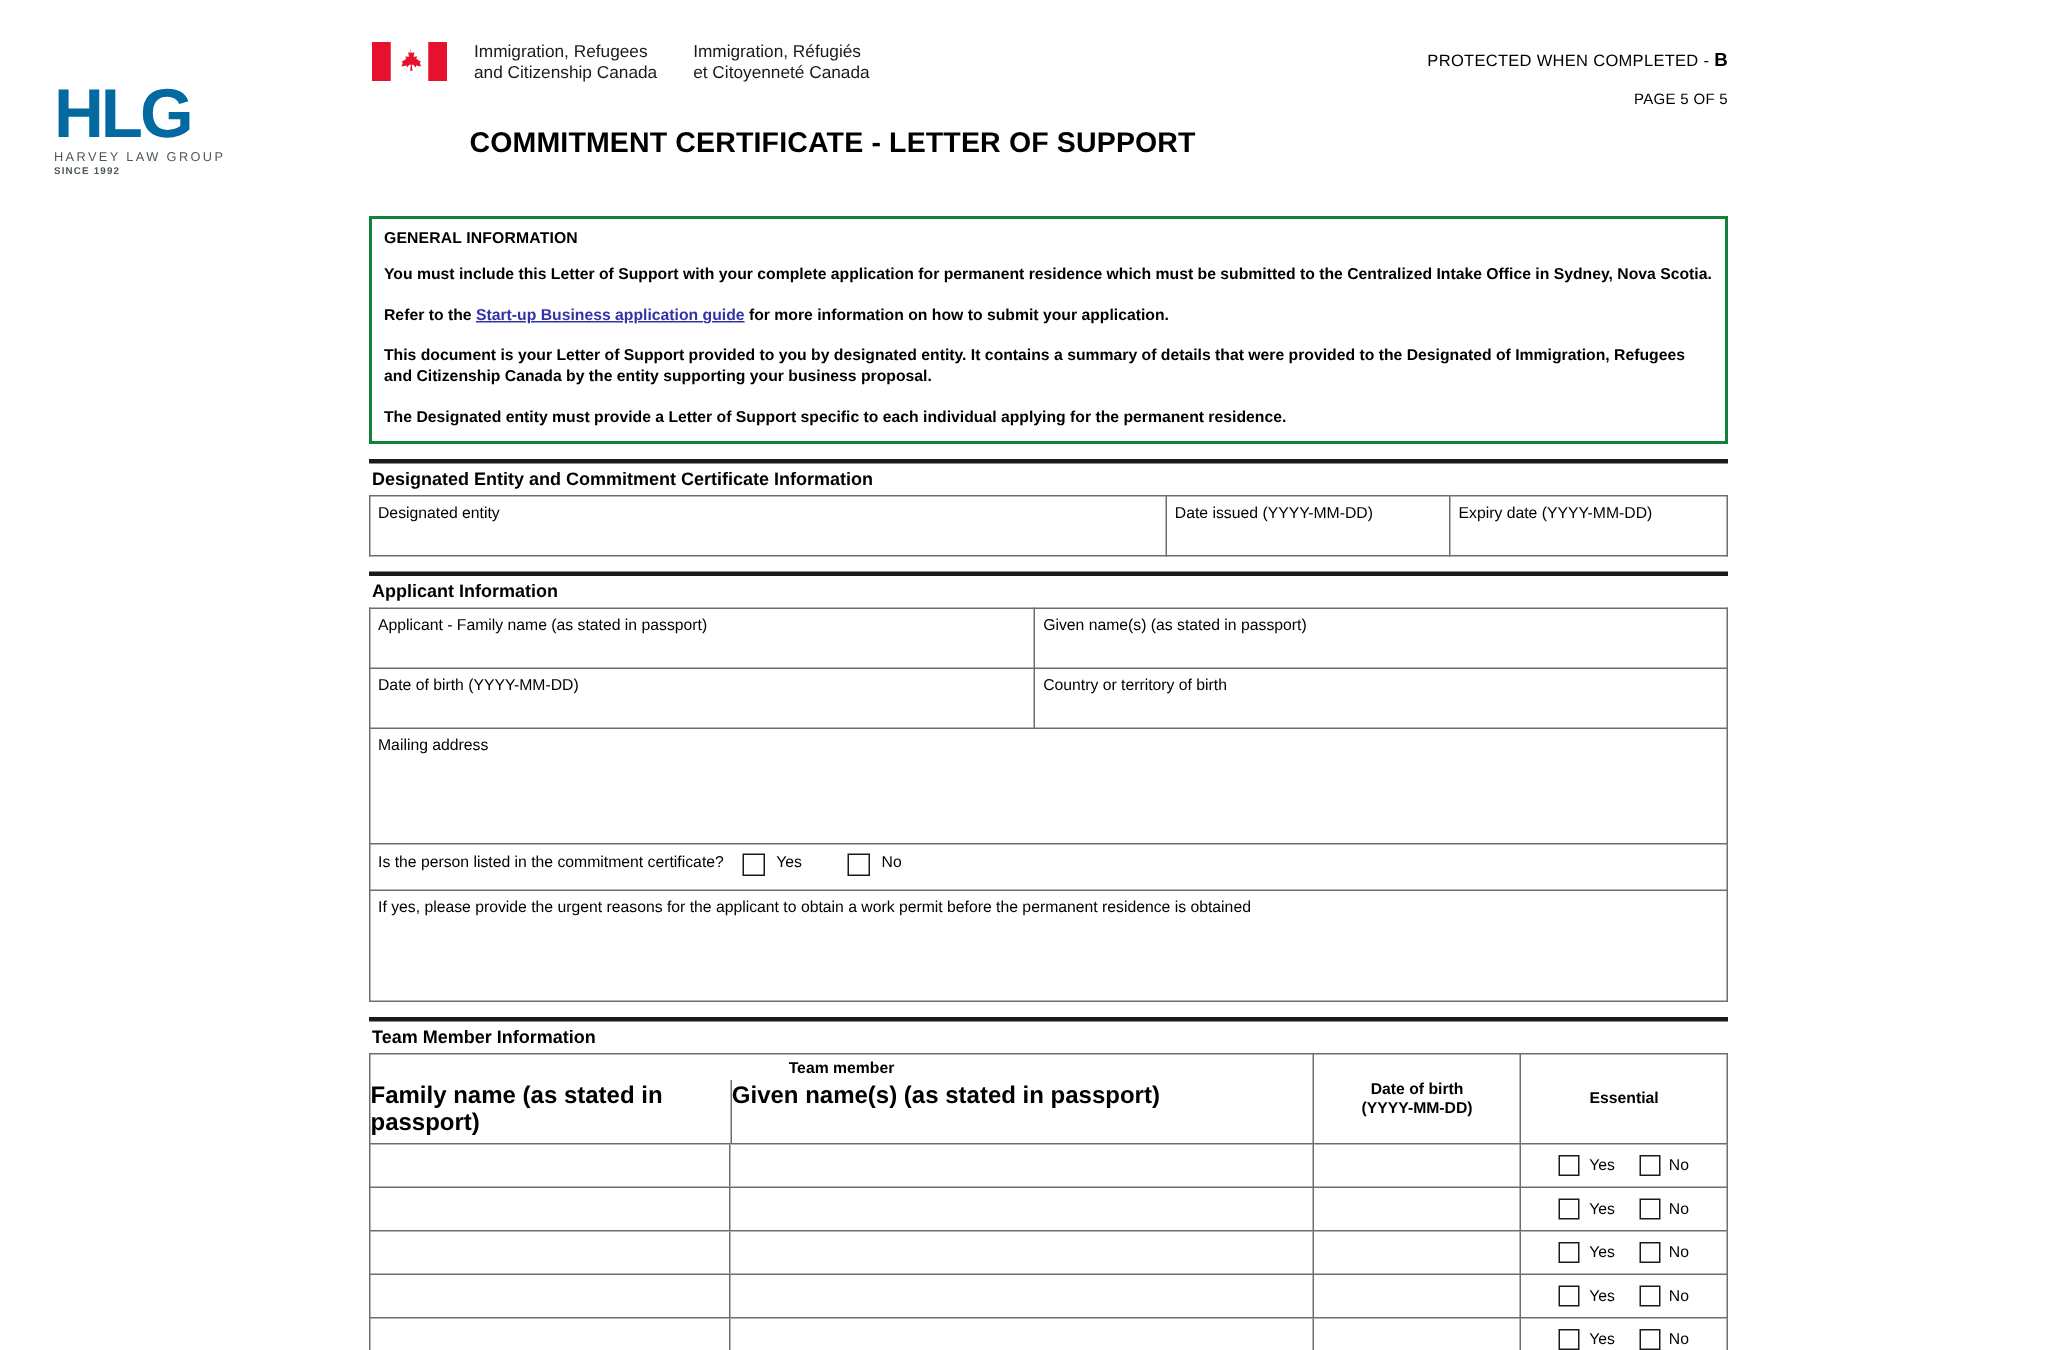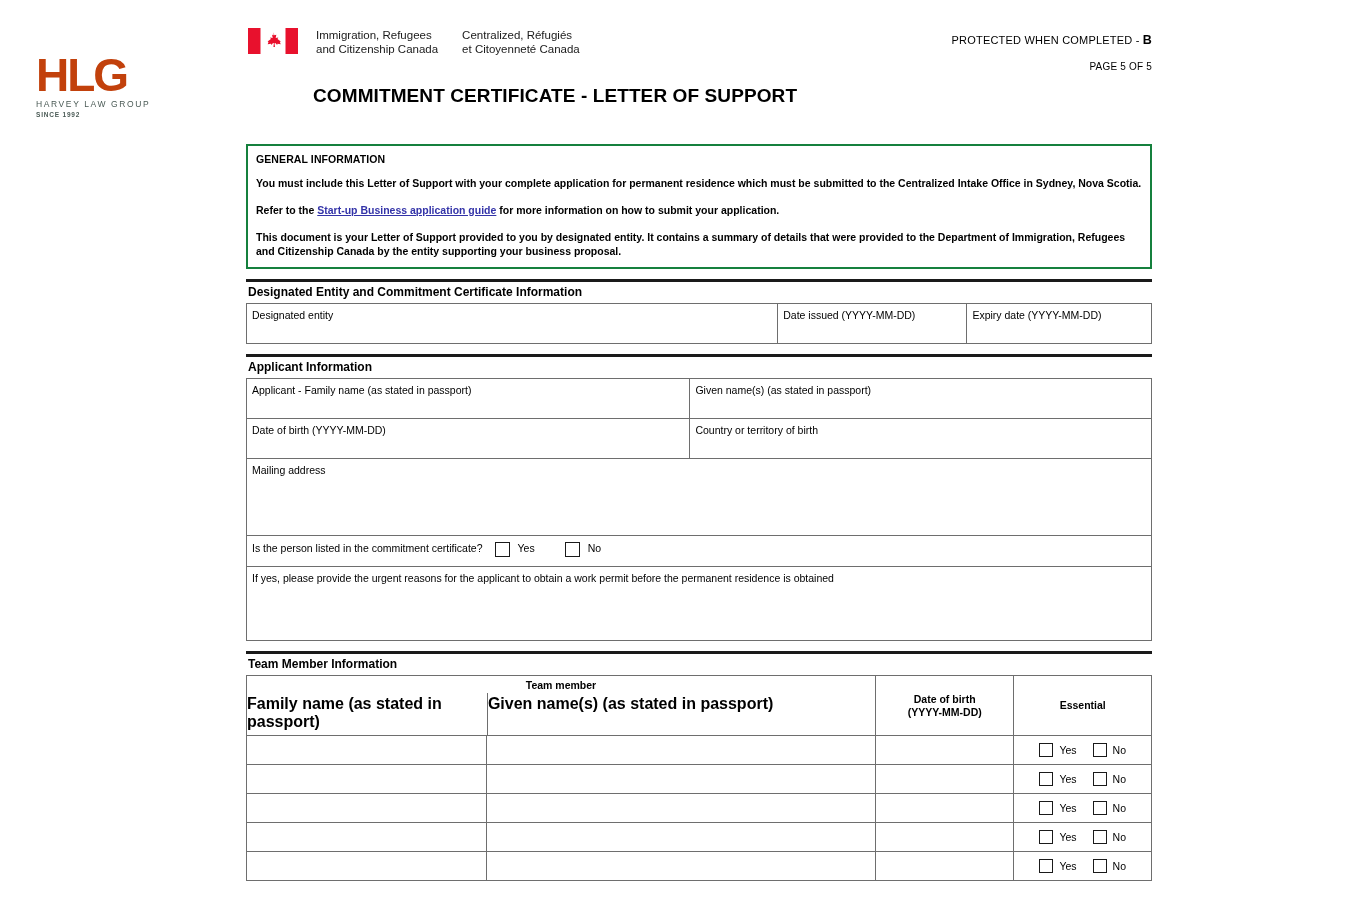--- a/index.html
+++ b/index.html
@@ -22,21 +22,21 @@
     left: 36px;
     top: 52px;
     width: 126px;
     height: 66px;
   }
   #hlg-logo .hlg-mark {
     font-family: "Liberation Sans", sans-serif;
     font-weight: bold;
     font-size: 46px;
     letter-spacing: -2px;
-    color: #c2410c;
+    color: #0369a1;
     line-height: 46px;
     height: 46px;
   }
   #hlg-logo .hlg-name {
     font-size: 8.5px;
     letter-spacing: 1.6px;
     color: #4a5a55;
     margin-top: 1px;
   }
   #hlg-logo .hlg-since {
@@ -257,41 +257,42 @@
     <rect x="0" y="0" width="12.5" height="26" fill="#e8112d"></rect>
     <rect x="37.5" y="0" width="12.5" height="26" fill="#e8112d"></rect>
     <path fill="#e8112d" d="M25 4.2l1.5 3.1 1.8-.5-.6 3.1 2.6-.3-.8 1.5 3.3 2.3-.9.5.8 2.4-3.3-.6-.2 1.3-1.9-2-.8.3.5 3.8h-1.6l.5-3.8-.8-.3-1.9 2-.2-1.3-3.3.6.8-2.4-.9-.5 3.3-2.3-.8-1.5 2.6.3-.6-3.1 1.8.5z"></path>
   </svg>
   <div class="wordmark-wrap">
     <div class="wordmark-col first">
       <div>Immigration, Refugees</div>
       <div>and Citizenship Canada</div>
     </div>
     <div class="wordmark-col">
-      <div>Centralized, Réfugiés</div>
+      <div>Immigration, Réfugiés</div>
       <div>et Citoyenneté Canada</div>
     </div>
   </div>
 </div>
 
 <div id="protected-label"><span>PROTECTED WHEN COMPLETED - </span><span class="bold-b">B</span></div>
 
 <div id="page-label">PAGE 5 OF 5</div>
 
 <div id="doc-title">
   <div>COMMITMENT CERTIFICATE - LETTER OF SUPPORT</div>
 </div>
 
 <div id="form-body">
 
   <div id="general-info-box">
     <div class="gi-title">GENERAL INFORMATION</div>
     <p>You must include this Letter of Support with your complete application for permanent residence which must be submitted to the Centralized Intake Office in Sydney, Nova Scotia.</p>
     <p><span>Refer to the  </span><a class="gi-link" href="#">Start-up Business application guide</a><span> for more information on how to submit your application.</span></p>
-    <p>This document is your Letter of Support provided to you by designated entity. It contains a summary of details that were provided to the Department of Immigration, Refugees and Citizenship Canada by the entity supporting your business proposal.</p>
+    <p>This document is your Letter of Support provided to you by designated entity. It contains a summary of details that were provided to the Designated of Immigration, Refugees and Citizenship Canada by the entity supporting your business proposal.</p>
+    <p>The Designated entity must provide a Letter of Support specific to each individual applying for the permanent residence.</p>
   </div>
 
   <div class="thick-rule"></div>
   <div class="section-heading">Designated Entity and Commitment Certificate Information</div>
   <table class="field-table">
     <colgroup>
         <col style="width:58.7%">
         <col style="width:20.9%">
         <col style="width:20.4%">
       </colgroup>

